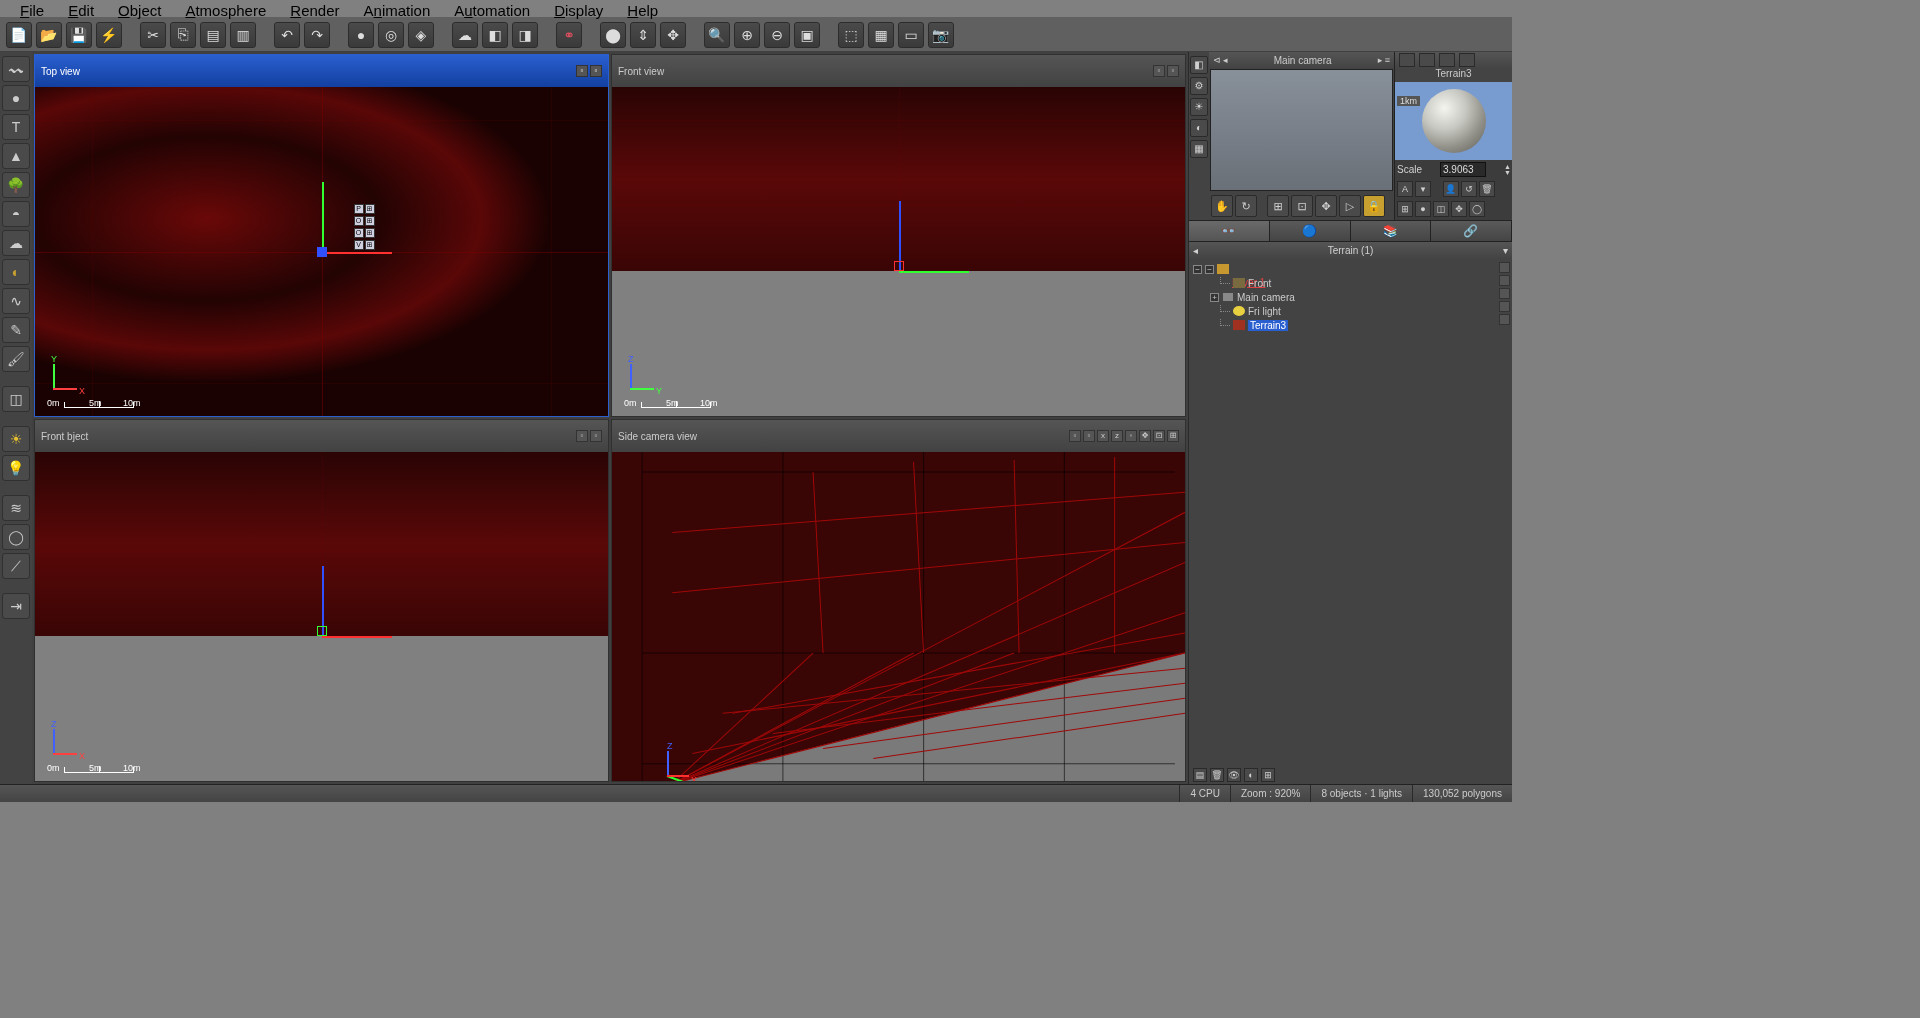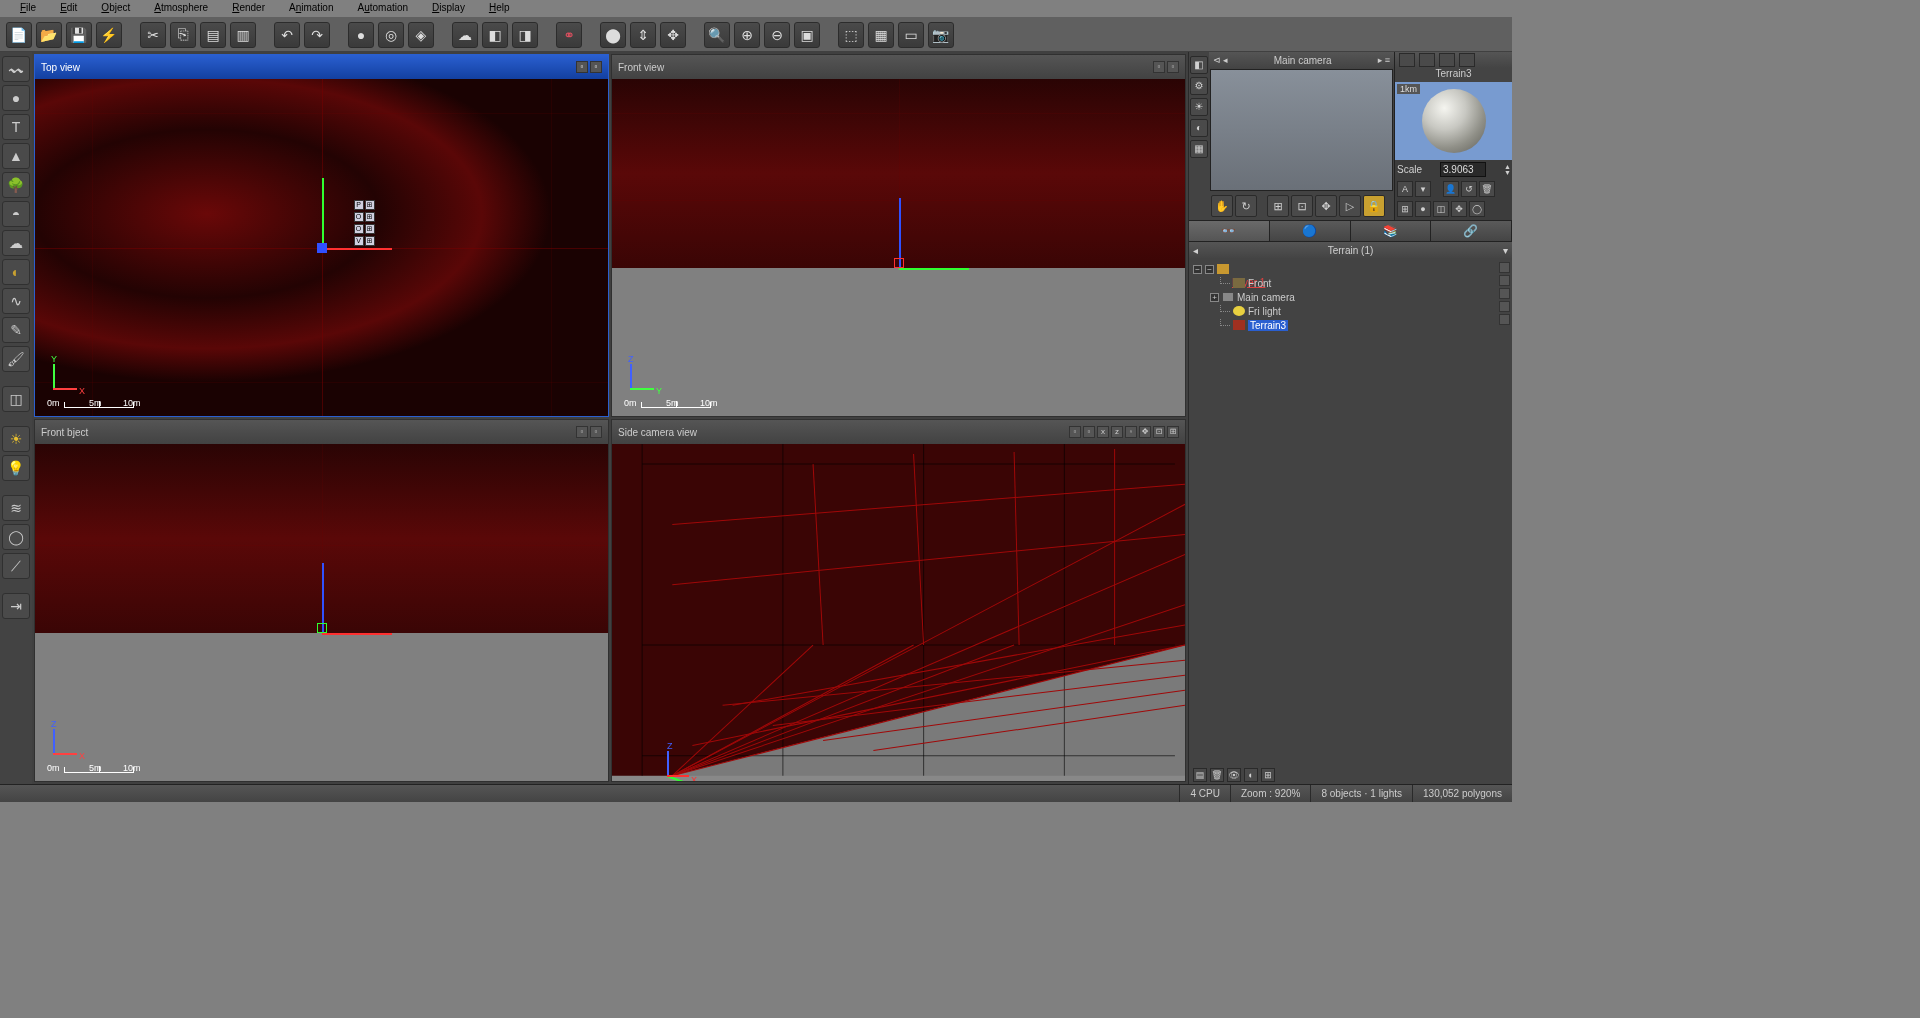--- a/index.html
+++ b/index.html
@@ -16,21 +16,21 @@
 .menubar {
   height: 18px;
   background: #808080;
   display: flex;
   padding-left: 8px;
   border-bottom: 1px solid #606060;
 }
 .menubar span {
   color: #000;
   padding: 2px 12px;
-  font-size: 10px;
+  font-size: 15px;
   cursor: default;
 }
 .menubar span u { text-decoration: underline; }
 .toolbar {
   height: 34px;
   background: #606060;
   display: flex;
   align-items: center;
   padding: 2px 6px;
   gap: 4px;
@@ -83,21 +83,21 @@
   padding: 2px;
 }
 .viewport {
   background: #808080;
   display: flex;
   flex-direction: column;
   border: 1px solid #303030;
 }
 .viewport.active { border: 1px solid #2a5fd0; }
 .vp-title {
-  height: 24px;
+  height: 32px;
   background: linear-gradient(#555,#424242);
   color: #ccc;
   font-size: 10px;
   padding: 1px 6px;
   display: flex;
   justify-content: space-between;
   align-items: center;
 }
 .viewport.active .vp-title { background: linear-gradient(#2a5fd0,#1340a0); color: #fff; }
 .vp-title-btns { display: flex; gap: 2px; }
@@ -170,21 +170,21 @@
 .obj-label { height:14px; text-align:center; font-size:10px; color:#ccc; background:#444; }
 .obj-sphere {
   height:78px; background:#789bd0;
   display:flex; align-items:center; justify-content:center;
   position:relative;
 }
 .obj-sphere::before {
   content:""; width:64px; height:64px; border-radius:50%;
   background: radial-gradient(circle at 35% 30%, #f5f5f0 0%, #c8c8c2 35%, #909088 65%, #5a5a54 100%);
 }
-.obj-sphere .km-tag { position:absolute; top:2px; left:2px; background:#555; color:#ddd; font-size:9px; padding:0 3px; }
+.obj-sphere .km-tag { position:absolute; top:14px; left:2px; background:#555; color:#ddd; font-size:9px; padding:0 3px; }
 .obj-scale-row { display:flex; align-items:center; gap:18px; padding:2px; font-size:10px; }
 .obj-scale-row input { width:46px; background:#2a2a2a; border:1px solid #111; color:#ddd; font-size:10px; padding:1px 2px; }
 .obj-btn-row { display:flex; flex-wrap:wrap; gap:2px; padding:2px; }
 .obj-btn-row .ob { width:16px; height:16px; background:#4a4a4a; border:1px solid #2a2a2a; font-size:9px; display:flex; align-items:center; justify-content:center; }
 .side-icon-strip { width:20px; display:flex; flex-direction:column; gap:3px; padding:4px 1px; background:#434343; }
 .side-icon-strip .si { width:18px; height:18px; background:#4a4a4a; border:1px solid #2a2a2a; border-radius:2px; font-size:10px; text-align:center; line-height:16px; }
 .tabs-row { height:22px; display:flex; border-top:1px solid #222; border-bottom:1px solid #222; }
 .tabs-row .tab { flex:1; background:linear-gradient(#5a5a5a,#454545); display:flex; align-items:center; justify-content:center; border-right:1px solid #222; font-size:12px; }
 .tabs-row .tab.active { background:linear-gradient(#6a6a6a,#555); }
 .panel-title { height:16px; background:linear-gradient(#555,#444); text-align:center; font-size:10px; padding:1px; display:flex; justify-content:space-between; padding:0 4px; align-items:center; }

